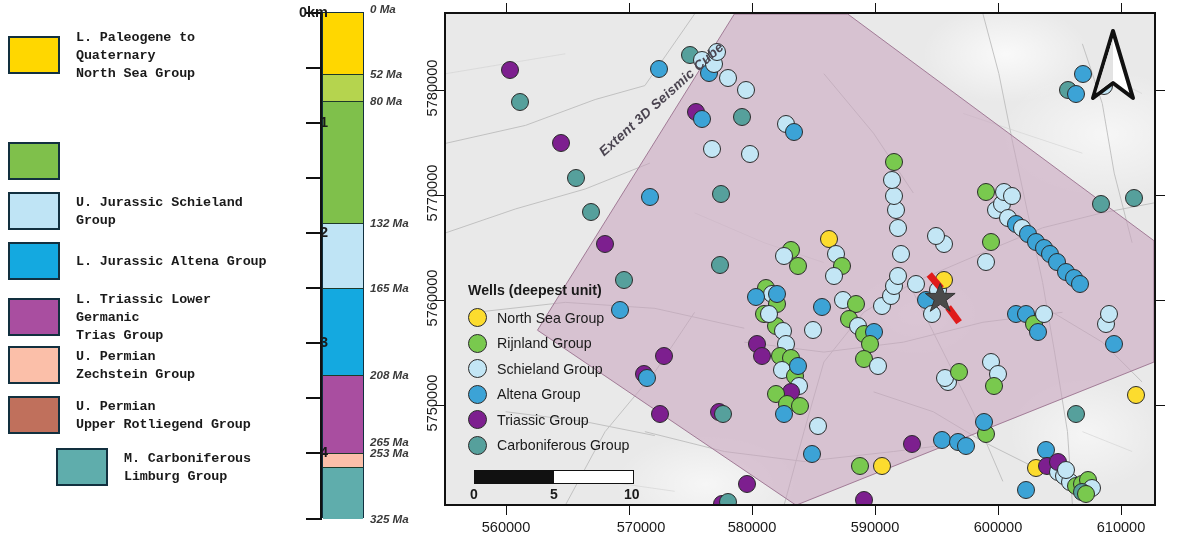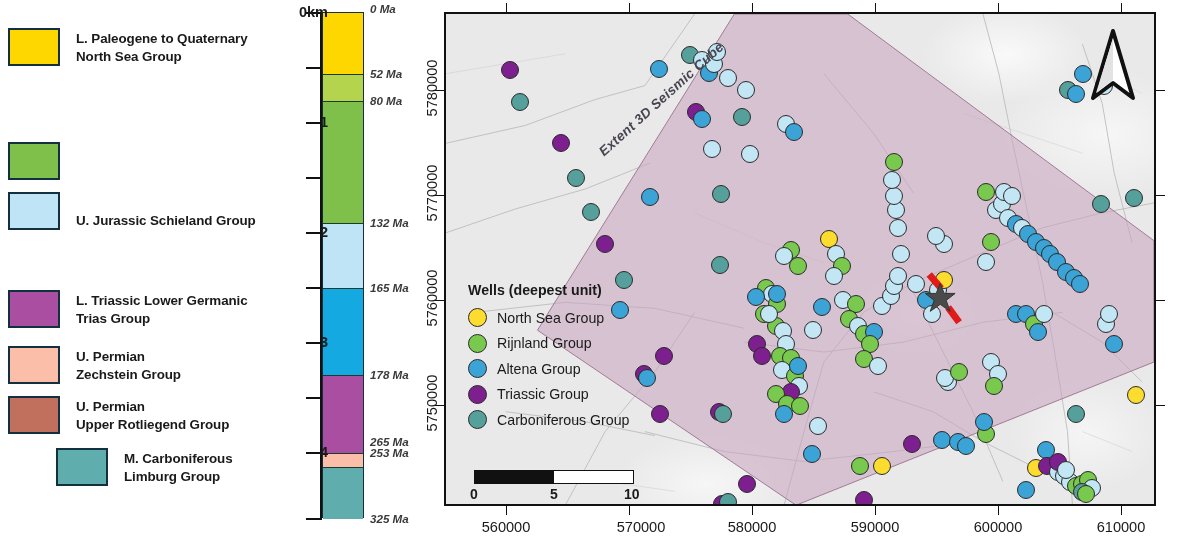--- a/index.html
+++ b/index.html
@@ -1,21 +1,21 @@
 <!DOCTYPE html>
 <html><head>
 <meta charset="utf-8">
 <style>
   html,body{margin:0;padding:0;background:#ffffff;}
   body{width:1177px;height:538px;position:relative;overflow:hidden;
        font-family:"Liberation Sans",sans-serif;color:#1a1a1a;}
 
   
   #strat-legend{position:absolute;left:8px;top:14px;width:268px;height:500px;}
-  .leg-row{position:absolute;display:flex;align-items:flex-end;}
+  .leg-row{position:absolute;display:flex;align-items:center;font-family:Liberation Mono, monospace;}
   .leg-swatch{width:52px;height:38px;border:2px solid #12303f;flex:0 0 auto;
               box-sizing:border-box;}
   .leg-text{margin-left:16px;font-size:13.4px;font-weight:bold;line-height:1.33;
             letter-spacing:-0.1px;white-space:pre-line;padding-top:1px;}
 
   
   #strat-col{position:absolute;left:276px;top:0;width:160px;height:538px;}
   #col-bar{position:absolute;left:46px;top:12px;width:42px;height:506px;
            border:1.6px solid #12303f;box-sizing:border-box;}
   .col-unit{position:absolute;left:0;width:100%;box-sizing:border-box;}
@@ -86,20 +86,24 @@
       <div class="leg-swatch" style="background: rgb(255, 215, 0);"></div>
       <div class="leg-text">L. Paleogene to Quaternary
 North Sea Group</div>
     </div>
     <div class="leg-row" style="top: 128px;">
       <div class="leg-swatch" style="background: rgb(127, 192, 75);"></div>
     </div>
     <div class="leg-row" style="top: 178px;">
       <div class="leg-swatch" style="background: rgb(191, 228, 245);"></div>
       <div class="leg-text">U. Jurassic Schieland Group</div>
+    </div>
+    <div class="leg-row" style="top: 228px;">
+      <div class="leg-swatch" style="background: rgb(20, 169, 224);"></div>
+      <div class="leg-text">L. Jurassic Altena Group</div>
     </div>
     <div class="leg-row" style="top: 276px;">
       <div class="leg-swatch" style="background: rgb(169, 78, 160);"></div>
       <div class="leg-text">L. Triassic Lower Germanic
 Trias Group</div>
     </div>
     <div class="leg-row" style="top: 332px;">
       <div class="leg-swatch" style="background: rgb(251, 191, 169);"></div>
       <div class="leg-text">U. Permian
 Zechstein Group</div>
@@ -133,21 +137,21 @@
       <div class="col-unit" style="top: 440px; height: 14px; background: rgb(251, 191, 169);"></div>
       <div class="col-sep" style="top: 440px;"></div>
       <div class="col-unit" style="top: 454px; height: 52px; background: rgb(95, 173, 172);"></div>
       <div class="col-sep" style="top: 454px;"></div>
     </div>
 <div class="age-lab" style="top: 8px;">0 Ma</div>
     <div class="age-lab" style="top: 73px;">52 Ma</div>
     <div class="age-lab" style="top: 100px;">80 Ma</div>
     <div class="age-lab" style="top: 222px;">132 Ma</div>
     <div class="age-lab" style="top: 287px;">165 Ma</div>
-    <div class="age-lab" style="top: 374px;">178 Ma</div>
+    <div class="age-lab" style="top: 374px;">208 Ma</div>
     <div class="age-lab" style="top: 452px;">253 Ma</div>
     <div class="age-lab" style="top: 441px;">265 Ma</div>
     <div class="age-lab" style="top: 518px; text-align: right;">325 Ma</div>
     <div class="depth-tick" style="top: 12px;"></div>
     <div class="depth-tick" style="top: 67px;"></div>
     <div class="depth-tick" style="top: 122px;"></div>
     <div class="depth-tick" style="top: 177px;"></div>
     <div class="depth-tick" style="top: 232px;"></div>
     <div class="depth-tick" style="top: 287px;"></div>
     <div class="depth-tick" style="top: 342px;"></div>
@@ -373,20 +377,24 @@
       <div id="wells-legend-rows">
           <div class="wrow">
             <div class="wdot" style="background: rgb(252, 220, 46);"></div>
             <span class="wlab">North Sea Group</span>
           </div>
           <div class="wrow">
             <div class="wdot" style="background: rgb(121, 201, 78);"></div>
             <span class="wlab">Rijnland Group</span>
           </div>
           <div class="wrow">
+            <div class="wdot" style="background: rgb(195, 230, 245);"></div>
+            <span class="wlab">Schieland Group</span>
+          </div>
+          <div class="wrow">
             <div class="wdot" style="background: rgb(60, 163, 214);"></div>
             <span class="wlab">Altena Group</span>
           </div>
           <div class="wrow">
             <div class="wdot" style="background: rgb(125, 31, 143);"></div>
             <span class="wlab">Triassic Group</span>
           </div>
           <div class="wrow">
             <div class="wdot" style="background: rgb(86, 160, 156);"></div>
             <span class="wlab">Carboniferous Group</span>

